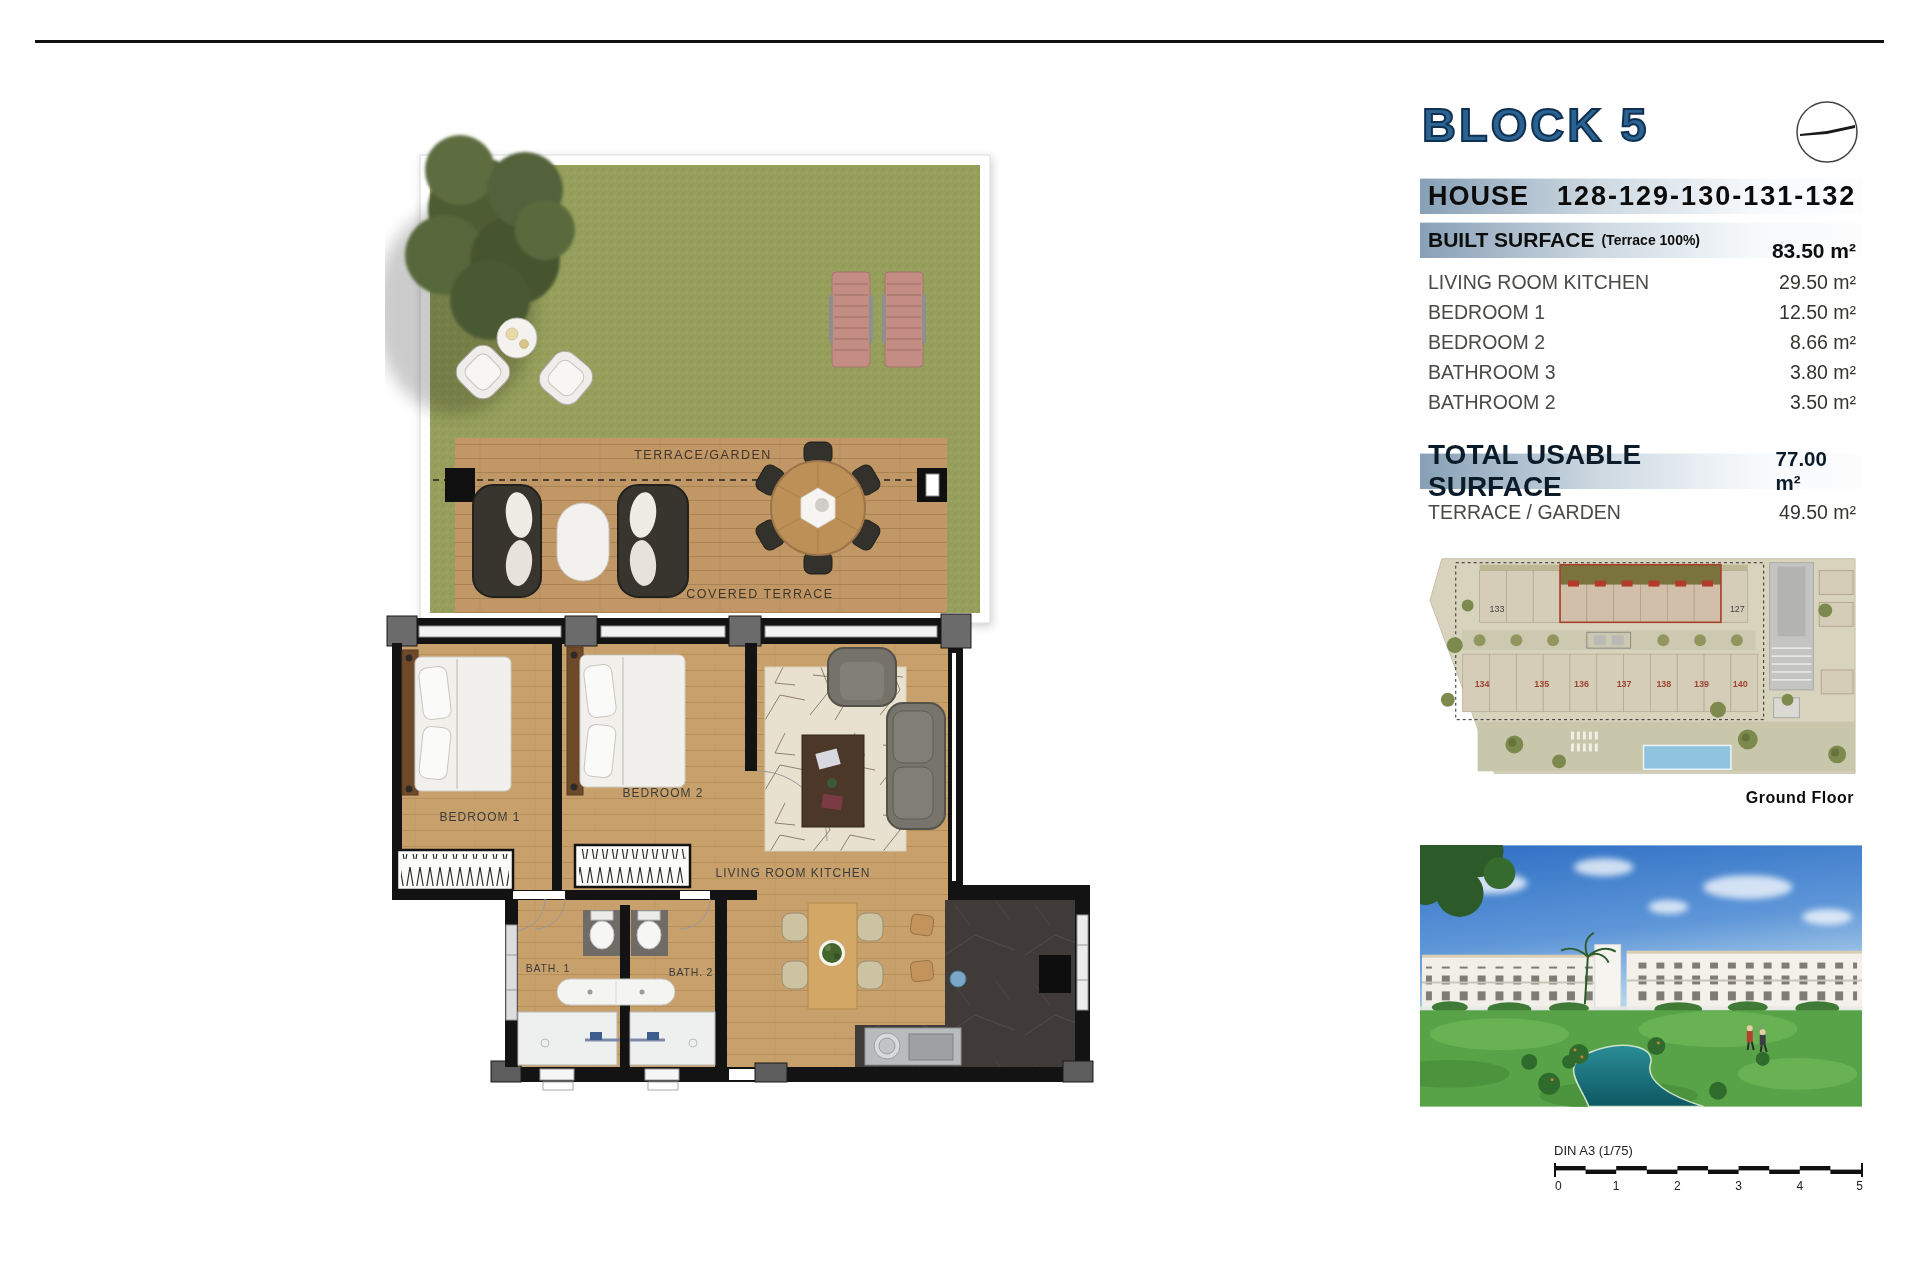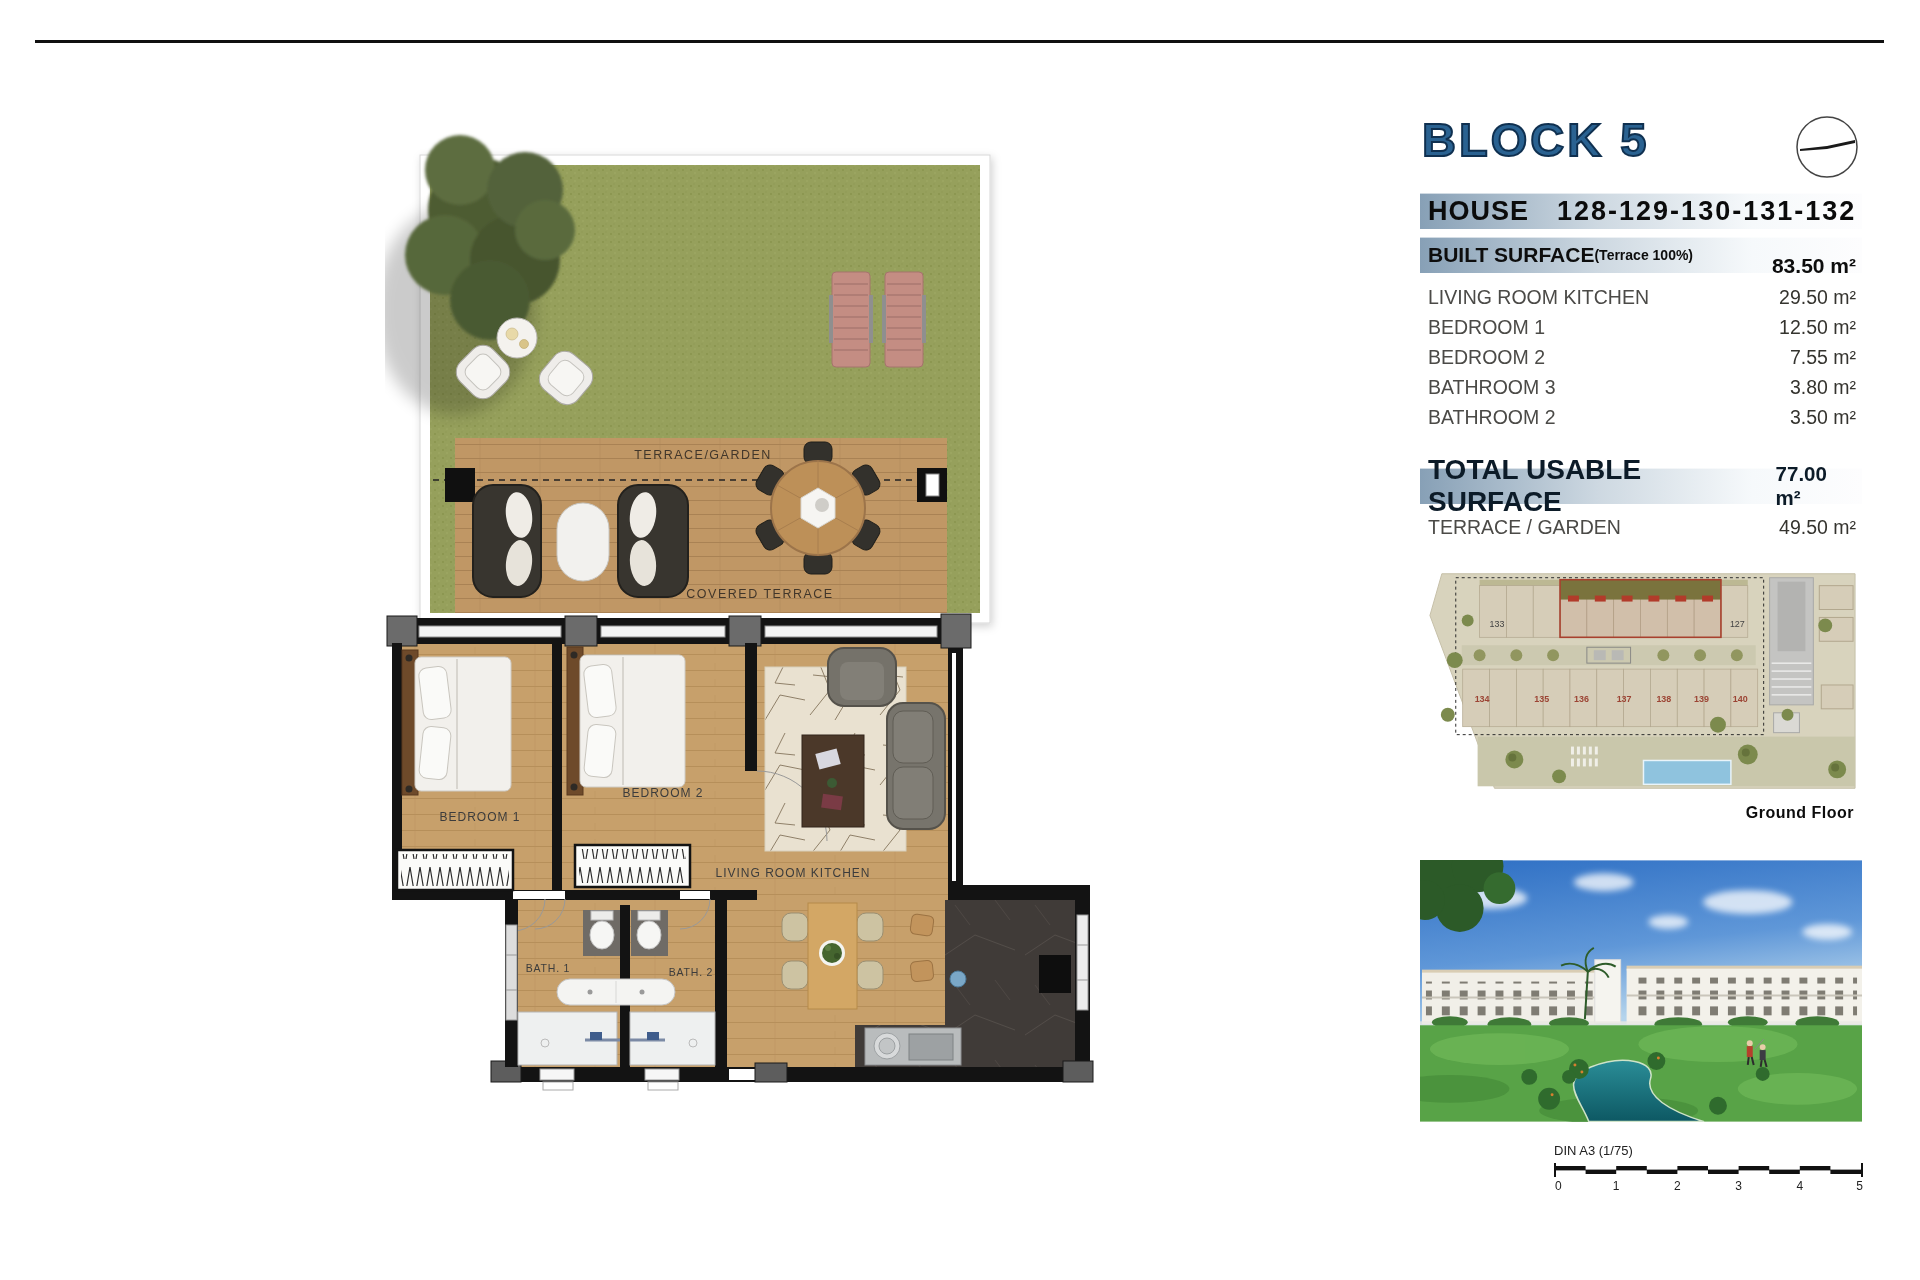--- a/index.html
+++ b/index.html
@@ -4,38 +4,38 @@
 <style>
   html,body{margin:0;padding:0;}
   body{
     width:1920px;height:1280px;position:relative;overflow:hidden;
     background:#ffffff;
     font-family:"Liberation Sans", sans-serif;
     -webkit-font-smoothing:antialiased;
   }
   .topline{position:absolute;left:35px;top:40px;width:1849px;height:3px;background:#101010;}
   #floorplan{position:absolute;left:385px;top:95px;width:760px;height:1010px;}
-  .panel{position:absolute;left:1420px;top:110px;width:442px;height:1160px;}
+  .panel{position:absolute;left:1420px;top:95px;width:442px;height:1160px;}
   .block-title{
     position:absolute;top:2px;left:2px;
     font-size:47px;font-weight:bold;letter-spacing:3px;
     color:#2a6291;-webkit-text-stroke:2px #0f3050;
   }
   .compass{position:absolute;top:4px;right:2px;}
   .bar{
     position:absolute;left:0;width:442px;display:flex;align-items:center;
     background:linear-gradient(90deg,#87a0b6 0%,#cdd8e1 40%,#f6f9fb 75%,#fdfdfe 100%);
     box-shadow:inset 0 1px 0 rgba(255,255,255,.6);
   }
   .house-bar{top:83px;height:36px;font-size:27px;font-weight:800;color:#0b0b0b;}
   .house-bar .hl{margin-left:8px;letter-spacing:1px;}
   .house-bar .hn{margin-left:28px;letter-spacing:2px;}
   .built-bar{top:127px;height:36px;color:#0d0d0d;}
   .built-bar .bl{margin-left:8px;font-size:21px;font-weight:bold;}
-  .built-bar .bn{font-size:14px;font-weight:bold;}
+  .built-bar .bn{margin-left:7px;font-size:14px;font-weight:bold;}
   .built-bar .bv{margin-left:auto;margin-right:6px;font-size:21px;font-weight:bold;margin-top:22px;}
   .rows{position:absolute;top:172px;left:0;width:442px;}
   .srow{height:30px;display:flex;align-items:center;font-size:19.5px;}
   .srow .lab{margin-left:8px;color:#4b4a47;}
   .srow .val{margin-left:auto;margin-right:6px;color:#35342f;}
   .total-bar{top:358px;height:36px;color:#0c1b28;}
   .total-bar .tl{margin-left:8px;font-size:28px;font-weight:bold;}
   .total-bar .tv{margin-left:auto;margin-right:6px;font-size:20.5px;font-weight:bold;}
   .terrace-row{position:absolute;top:402px;left:0;width:442px;}
   .siteplan{position:absolute;top:455px;left:0;}
@@ -361,21 +361,21 @@
       <div class="srow">
         <span class="lab">LIVING ROOM KITCHEN</span>
         <span class="val">29.50 m²</span>
       </div>
       <div class="srow">
         <span class="lab">BEDROOM 1</span>
         <span class="val">12.50 m²</span>
       </div>
       <div class="srow">
         <span class="lab">BEDROOM 2</span>
-        <span class="val">7.55 m²</span>
+        <span class="val">8.66 m²</span>
       </div>
       <div class="srow">
         <span class="lab">BATHROOM 3</span>
         <span class="val">3.80 m²</span>
       </div>
       <div class="srow">
         <span class="lab">BATHROOM 2</span>
         <span class="val">3.50 m²</span>
       </div>
     </div>

